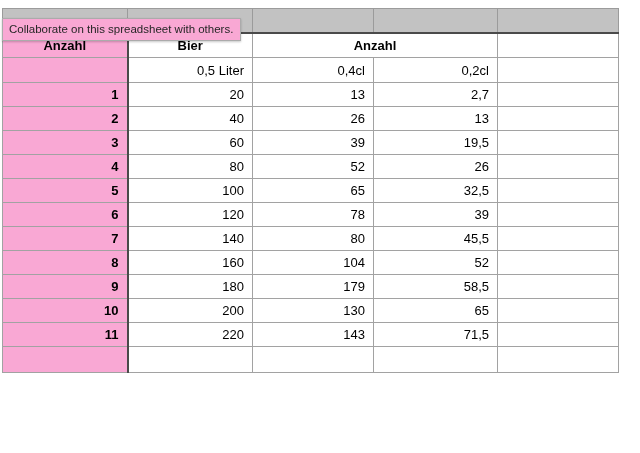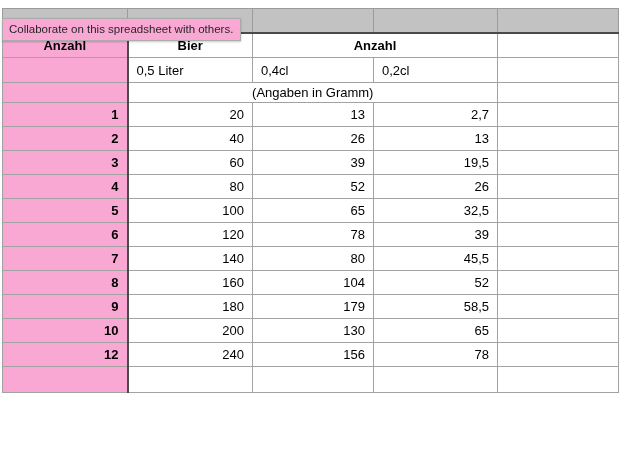--- a/index.html
+++ b/index.html
@@ -26,21 +26,21 @@
     border-bottom:2px solid #4a4a4a;
     height:24px;
   }
   
   td.colA{
     background:#f9a8d4;
     border-right:2px solid #4a4a4a;
     text-align:right;font-weight:bold;
   }
   tr.hdr td{height:25px;font-weight:bold;text-align:center;}
-  tr.sub td{height:25px;margin-top:40px;}
+  tr.sub td{height:25px;text-align:right;margin-top:40px;}
   tr.note td{height:20px;text-align:center;}
   tr.data td{height:24px;text-align:right;}
   tr.last td{height:26px;}
   
   .tooltip{
     position:absolute;left:2px;top:18px;
     height:21px;line-height:21px;
     background:#f9a8d4;
     border:1px solid #ababab;
     box-shadow:0 1px 2px rgba(0,0,0,0.22);
@@ -73,25 +73,20 @@
       <td class="colA">Anzahl</td>
       <td>Bier</td>
       <td colspan="2">Anzahl</td>
       <td></td>
     </tr>
     <tr class="sub">
       <td class="colA"></td>
       <td>0,5 Liter</td>
       <td>0,4cl</td>
       <td>0,2cl</td>
-      <td></td>
-    </tr>
-    <tr class="note">
-      <td class="colA"></td>
-      <td colspan="3">(Angaben in Gramm)</td>
       <td></td>
     </tr>
 
     <tr class="data">
       <td class="colA">1</td>
       <td>20</td>
       <td>13</td>
       <td>2,7</td>
       <td></td>
     </tr>
@@ -152,24 +147,24 @@
       <td></td>
     </tr>
     <tr class="data">
       <td class="colA">10</td>
       <td>200</td>
       <td>130</td>
       <td>65</td>
       <td></td>
     </tr>
     <tr class="data">
-      <td class="colA">12</td>
-      <td>240</td>
-      <td>156</td>
-      <td>78</td>
+      <td class="colA">11</td>
+      <td>220</td>
+      <td>143</td>
+      <td>71,5</td>
       <td></td>
     </tr>
 
     <tr class="last">
       <td class="colA"></td>
       <td></td>
       <td></td>
       <td></td>
       <td></td>
     </tr>

